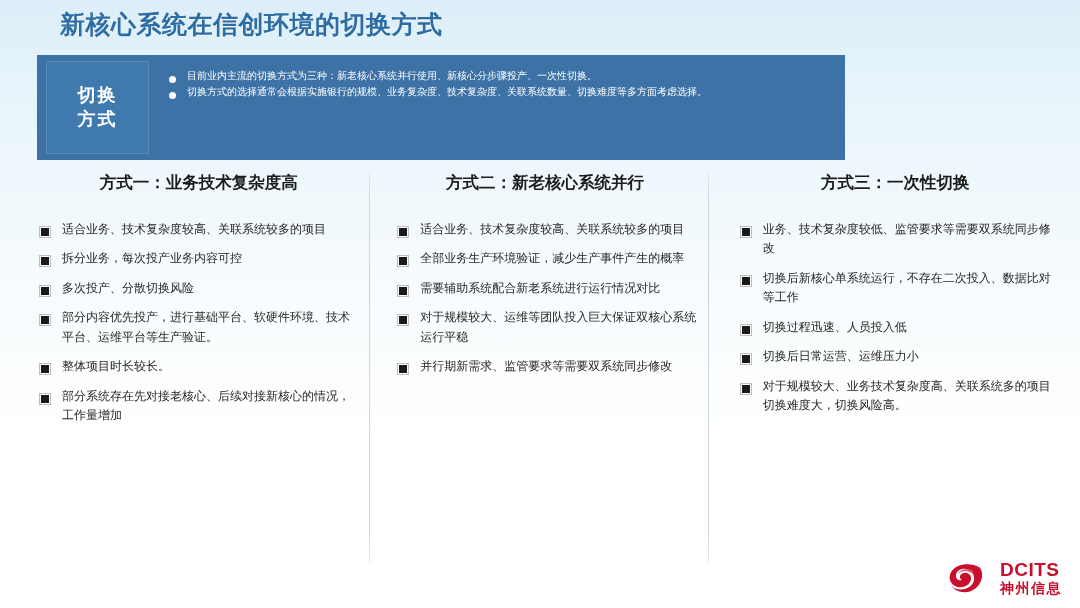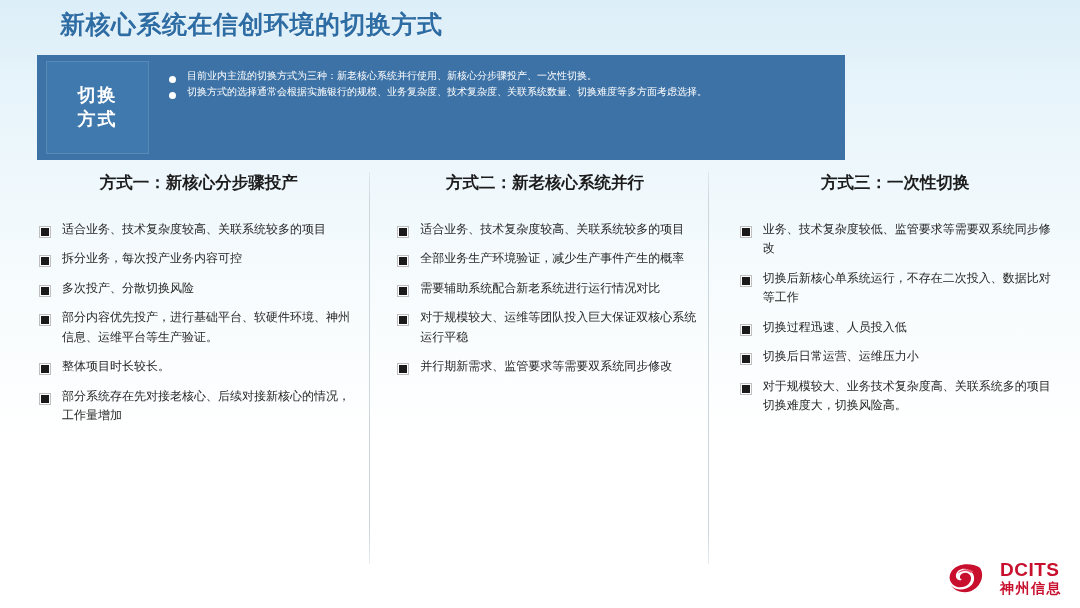--- a/index.html
+++ b/index.html
@@ -181,26 +181,26 @@
     </div>
     <div id="intro-bullets">
       <div class="ib">目前业内主流的切换方式为三种：新老核心系统并行使用、新核心分步骤投产、一次性切换。</div>
       <div class="ib">切换方式的选择通常会根据实施银行的规模、业务复杂度、技术复杂度、关联系统数量、切换难度等多方面考虑选择。</div>
     </div>
   </div>
 
   <div id="columns">
 
     <div class="col c0">
-      <div class="col-head">方式一：新核心分步骤投产</div>
+      <div class="col-head">方式一：业务技术复杂度高</div>
       <ul class="col-list">
         <li>适合业务、技术复杂度较高、关联系统较多的项目</li>
         <li>拆分业务，每次投产业务内容可控</li>
         <li>多次投产、分散切换风险</li>
-        <li>部分内容优先投产，进行基础平台、软硬件环境、神州信息、运维平台等生产验证。</li>
+        <li>部分内容优先投产，进行基础平台、软硬件环境、技术平台、运维平台等生产验证。</li>
         <li>整体项目时长较长。</li>
         <li>部分系统存在先对接老核心、后续对接新核心的情况，工作量增加</li>
       </ul>
     </div>
 
     <div class="col-divider"></div>
 
     <div class="col c1">
       <div class="col-head">方式二：新老核心系统并行</div>
       <ul class="col-list">

